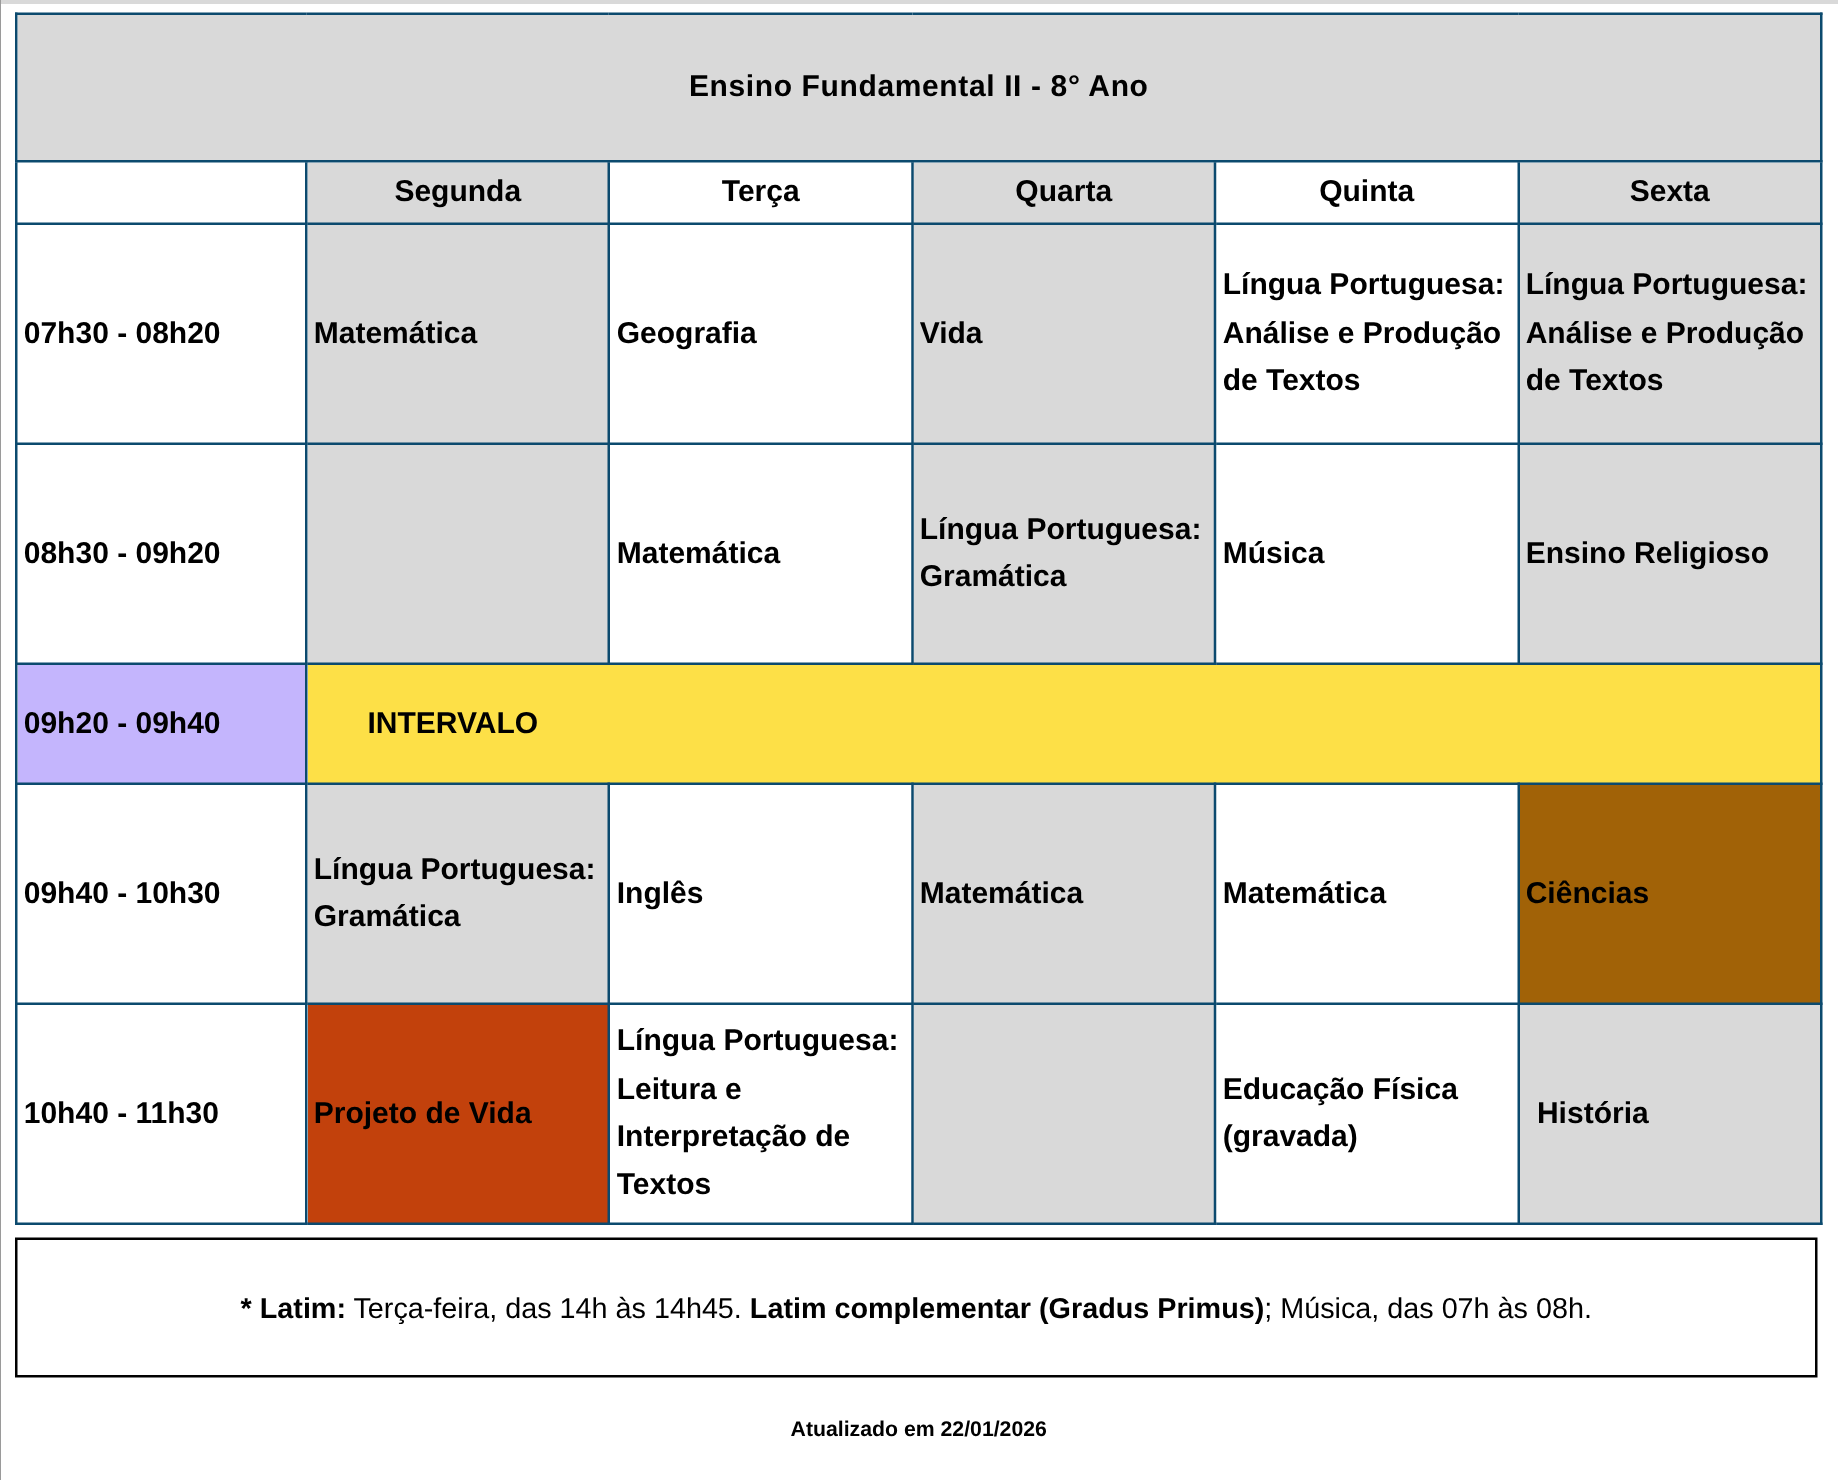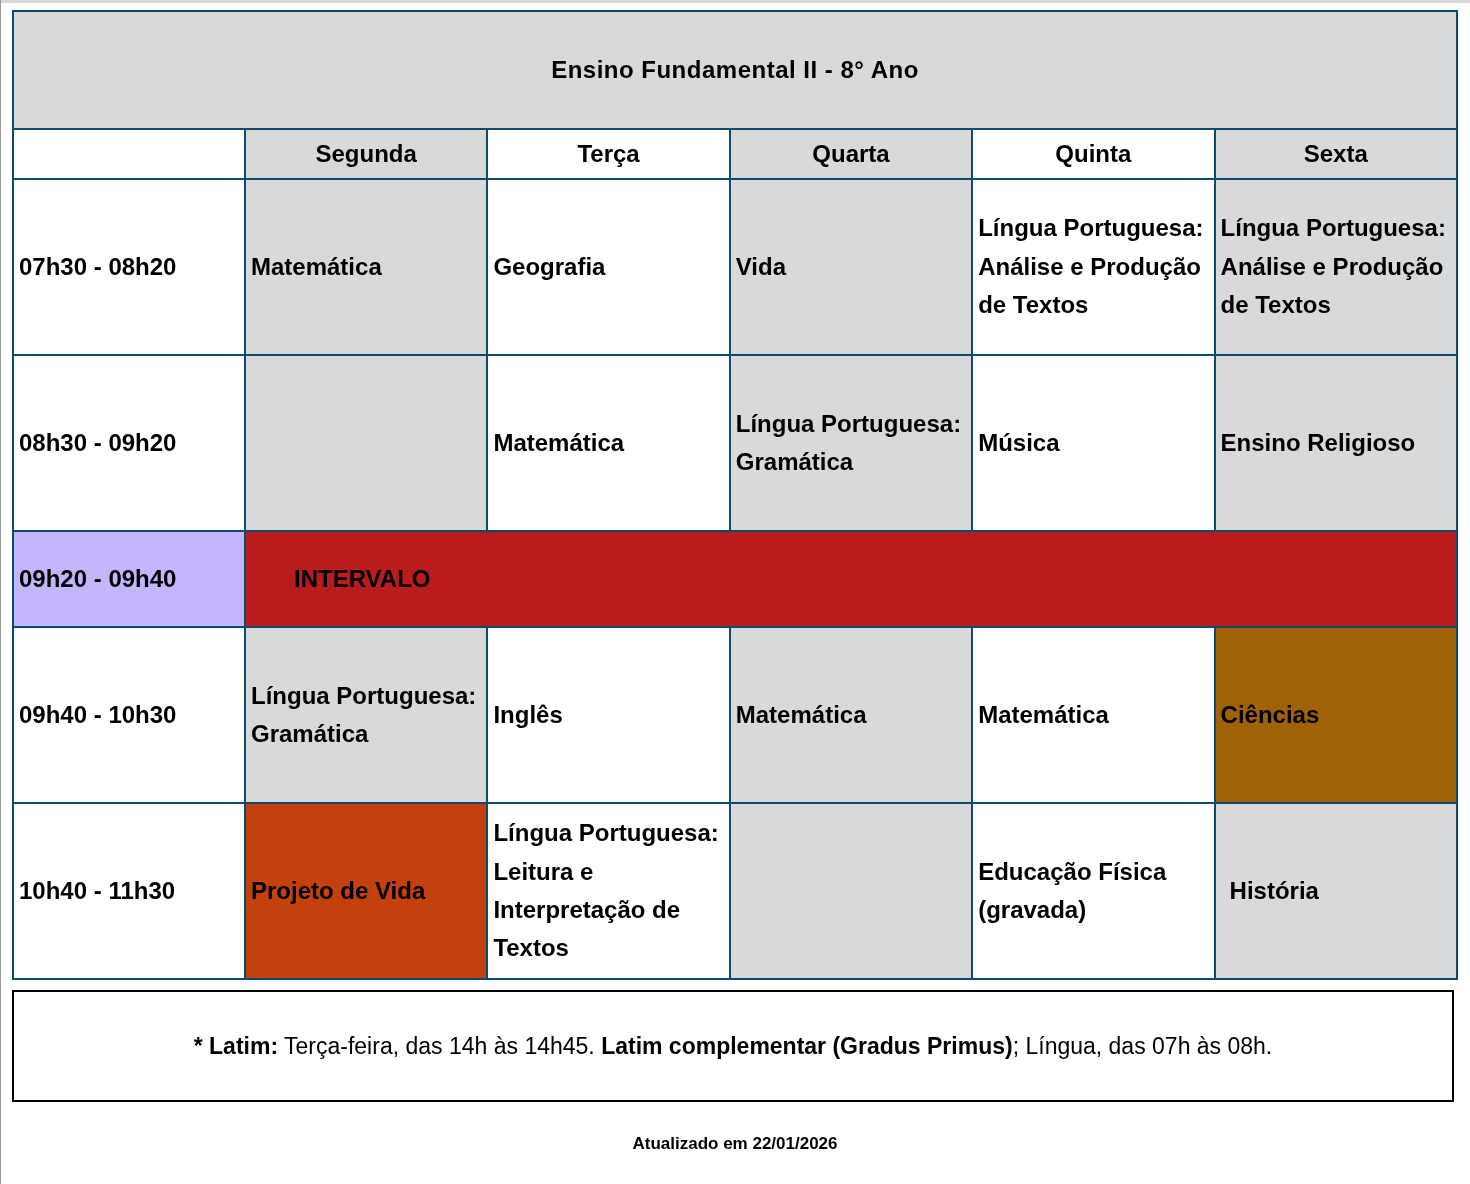--- a/index.html
+++ b/index.html
@@ -116,21 +116,21 @@
         <td class="shaded" style="background-color: rgb(217, 217, 217);"></td>
         <td>Matemática</td>
         <td class="shaded" style="background-color: rgb(217, 217, 217);">Língua Portuguesa:
 Gramática</td>
         <td>Música</td>
         <td class="shaded" style="background-color: rgb(217, 217, 217);">Ensino Religioso</td>
       </tr>
 
       <tr class="break-row">
         <td class="break-bg" style="background-color: #c4b5fd;">09h20 - 09h40</td>
-        <td class="break-bg" colspan="5" style="background-color: #b91c1c; padding-left: 48px;">INTERVALO</td>
+        <td class="break-bg" colspan="5" style="background-color: #fde047; padding-left: 48px;">INTERVALO</td>
       </tr>
 
       <tr class="period-row">
         <td>09h40 - 10h30</td>
         <td class="shaded" style="background-color: rgb(217, 217, 217);">Língua Portuguesa:
 Gramática</td>
         <td>Inglês</td>
         <td class="shaded" style="background-color: rgb(217, 217, 217);">Matemática</td>
         <td>Matemática</td>
         <td class="shaded" style="background-color: #a16207;">Ciências</td>
@@ -146,19 +146,19 @@
         <td class="shaded" style="background-color: rgb(217, 217, 217);"></td>
         <td>Educação Física
 (gravada)</td>
         <td class="shaded" style="background-color: rgb(217, 217, 217); padding-left: 14px;">História</td>
       </tr>
     </tbody>
   </table>
 
   <div class="footnote-box">
     <div>
-      <span class="b">* Latim:</span><span> Terça-feira, das 14h às 14h45. </span><span class="b">Latim complementar (Gradus Primus)</span><span>; Língua, das 07h às 08h.</span>
+      <span class="b">* Latim:</span><span> Terça-feira, das 14h às 14h45. </span><span class="b">Latim complementar (Gradus Primus)</span><span>; Música, das 07h às 08h.</span>
     </div>
   </div>
 
   <div class="updated-note">Atualizado em 22/01/2026</div>
 
 </div>
 
 </body></html>

